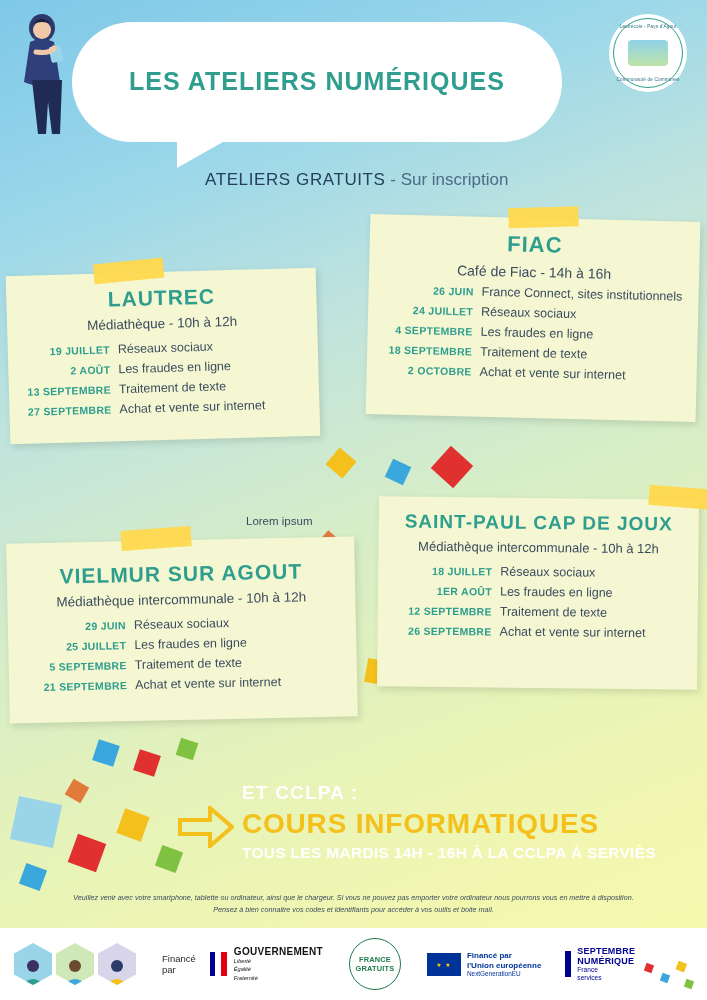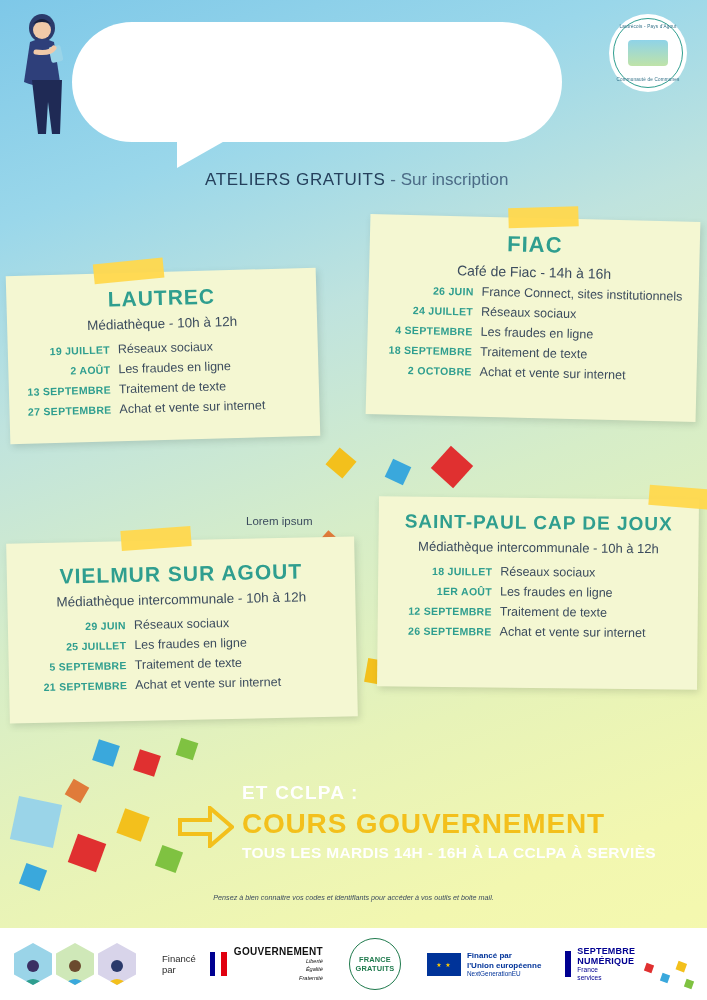--- a/index.html
+++ b/index.html
@@ -151,21 +151,21 @@
   .hexwrap { display:flex; margin-left:14px; }
   .hex {
     width:38px; height:42px; margin-right:4px;
     clip-path: polygon(50% 0,100% 25%,100% 75%,50% 100%,0 75%,0 25%);
     display:flex; align-items:flex-end; justify-content:center;
   }
   .finance { margin-left:22px; font-size:9.5px; color:#2b2b2b; line-height:1.2; }
   .gouv { margin-left:14px; display:flex; align-items:center; }
   .gouv .flag { width:17px; height:24px; display:flex; }
   .gouv .flag i { display:block; width:33.3%; height:100%; }
-  .gouv .txt { margin-left:7px;text-align:right; }
+  .gouv .txt { margin-left:7px; }
   .gouv .txt .g { font-weight:bold; font-size:10px; letter-spacing:.3px; color:#111; }
   .gouv .txt .m { font-size:5.6px; color:#111; font-style:italic; line-height:1.5; }
   .frelance { margin-left:26px; width:52px; height:52px; border-radius:50%;
     border:1.6px solid #1f7a4d; display:flex; flex-direction:column;
     align-items:center; justify-content:center; }
   .frelance span { font-size:7.4px; font-weight:bold; color:#1f7a4d; letter-spacing:.2px; }
   .eu { margin-left:26px; display:flex; align-items:center; }
   .eu .box { width:34px; height:23px; background:#003399; position:relative; }
   .eu .box:after{ content:"★ ★"; position:absolute; inset:0; color:#ffcc00; font-size:6px;
      display:flex; align-items:center; justify-content:center; letter-spacing:1px;}
@@ -211,20 +211,21 @@
 
   <div id="logo">
     <div class="ring">
       <div class="lbl1">Lautrécois - Pays d'Agout</div>
       <div class="inner"></div>
       <div class="lbl2">Communauté de Communes</div>
     </div>
   </div>
 
   <div id="bubble">
+    <div class="t1">LES ATELIERS NUMÉRIQUES</div>
   </div>
 
   <div id="subtitle">
     <b>ATELIERS GRATUITS</b><span> - Sur inscription</span>
   </div>
 
   <div class="card" id="card-lautrec">
     <div class="tape"></div>
     <div class="city">LAUTREC</div>
     <div class="place">Médiathèque - 10h à 12h</div>
@@ -326,25 +327,26 @@
     </div>
   </div>
 
 
   <svg id="arrow" viewBox="0 0 56 42">
     <path d="M2 14 h30 v-12 l22 19 l-22 19 v-12 h-30 z" fill="none" stroke="#f3c01c" stroke-width="4"></path>
   </svg>
 
   <div id="etaussi">
     <div class="h">ET CCLPA :</div>
-    <div class="big">COURS GOUVERNEMENT</div>
+    <div class="big">COURS INFORMATIQUES</div>
     <div class="sm">TOUS LES MARDIS 14H - 16H À LA CCLPA À SERVIÈS</div>
   </div>
 
   <div id="notes">
+    <div>Veuillez venir avec votre smartphone, tablette ou ordinateur, ainsi que le chargeur. Si vous ne pouvez pas emporter votre ordinateur nous pourrons vous en mettre à disposition.</div>
     <div>Pensez à bien connaitre vos codes et identifiants pour accéder à vos outils et boite mail.</div>
   </div>
 
   <div id="footer">
     <div class="hexwrap">
       <div class="hex" style="background:#9ad4e8;">
         <svg width="30" height="30" viewBox="0 0 30 30">
             <circle cx="15" cy="11" r="6" fill="#3b2f63"></circle>
             <path d="M4 30 q11 -12 22 0z" fill="#2f9e8f"></path>
           </svg>

